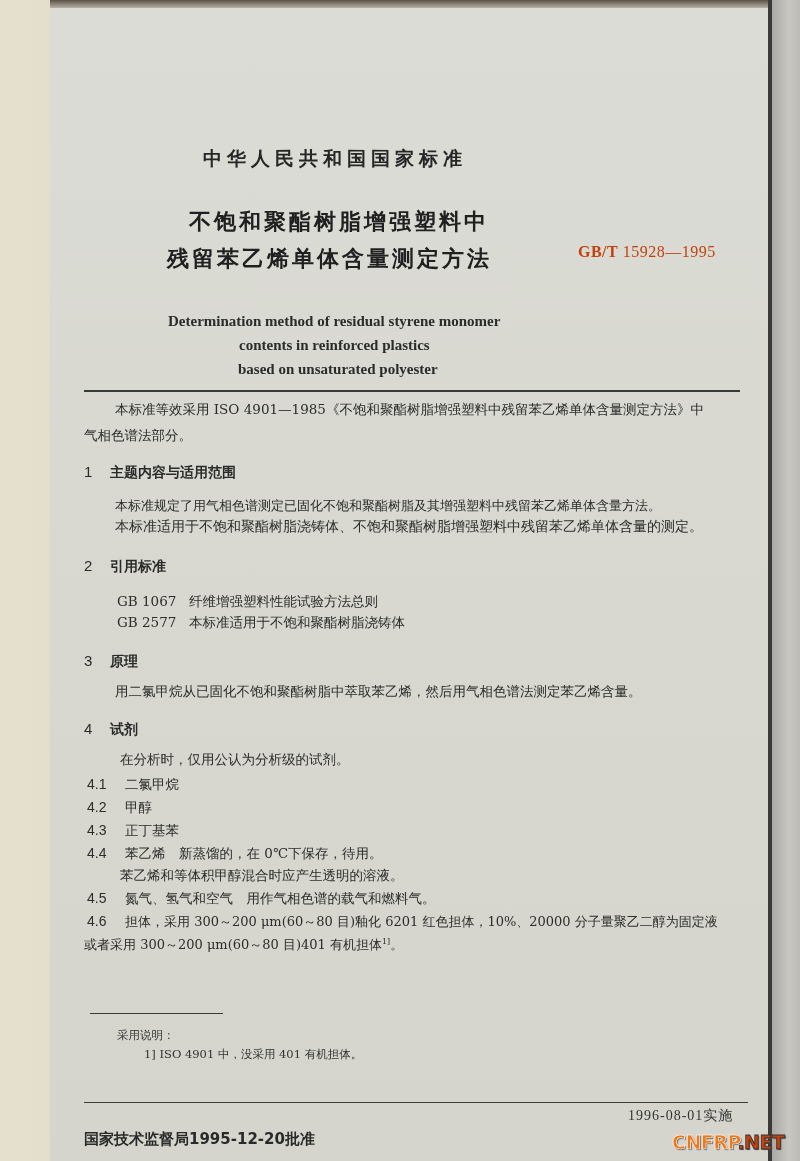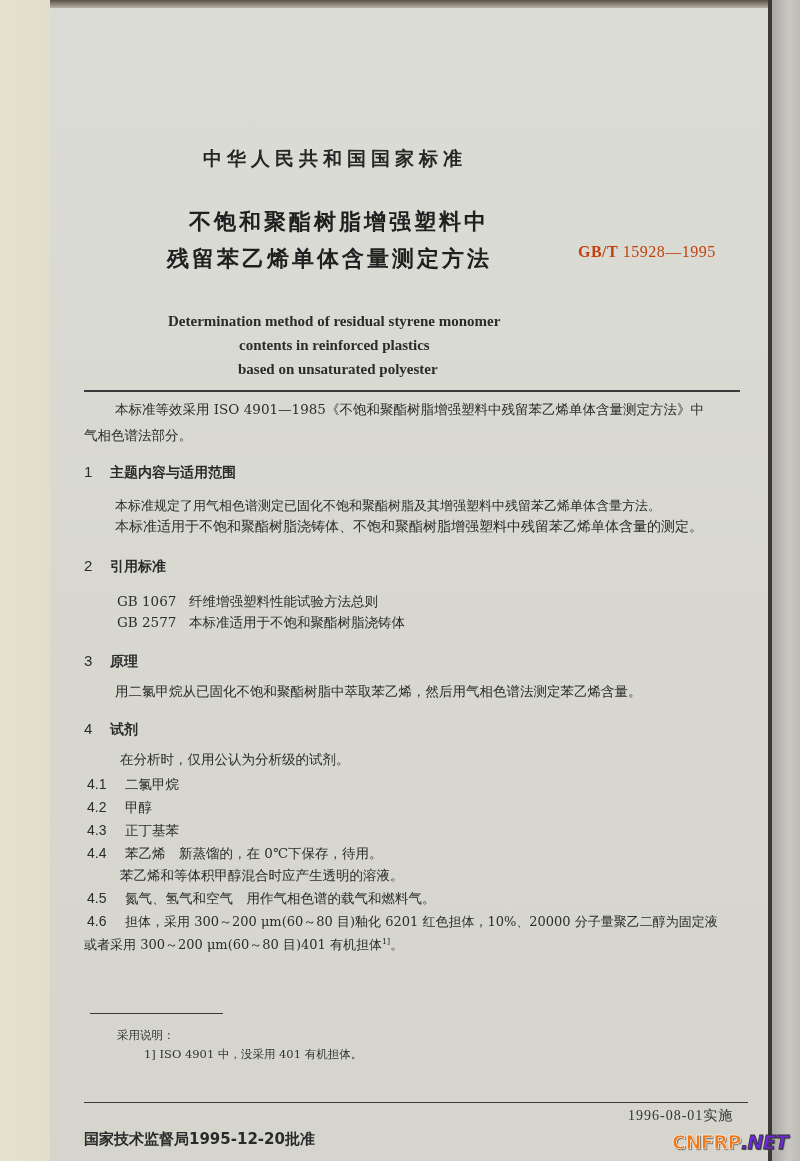--- a/index.html
+++ b/index.html
@@ -70,21 +70,21 @@
     }
     .footer-right {
       left: 630px; top: 1130px; font-family: Liberation Serif, serif;
       font-size: 15px; color: #333; letter-spacing: 1px;
     }
     .watermark {
       left: 672px; top: 1131px; font-family: "DejaVu Sans", sans-serif;
       font-size: 19px; font-weight: bold; letter-spacing: -0.5px;
     }
     .wm-a { color: #f07a1a; -webkit-text-stroke: 0.6px #ffffff; text-shadow: 1px 1px 1px #555; }
-    .wm-b { color: #6d28d9; -webkit-text-stroke: 0.8px #333; text-shadow: 1px 1px 1px #555; font-style: italic; }
+    .wm-b { color: #c2410c; -webkit-text-stroke: 0.8px #333; text-shadow: 1px 1px 1px #555; }
     sup { font-size: 8px; }
   </style>
 </head>
 <body>
 
 <div class="top-edge"></div>
 <div class="left-strip"></div>
 <div class="page"></div>
 <div class="right-fold"></div>
 <div class="right-page"></div>

